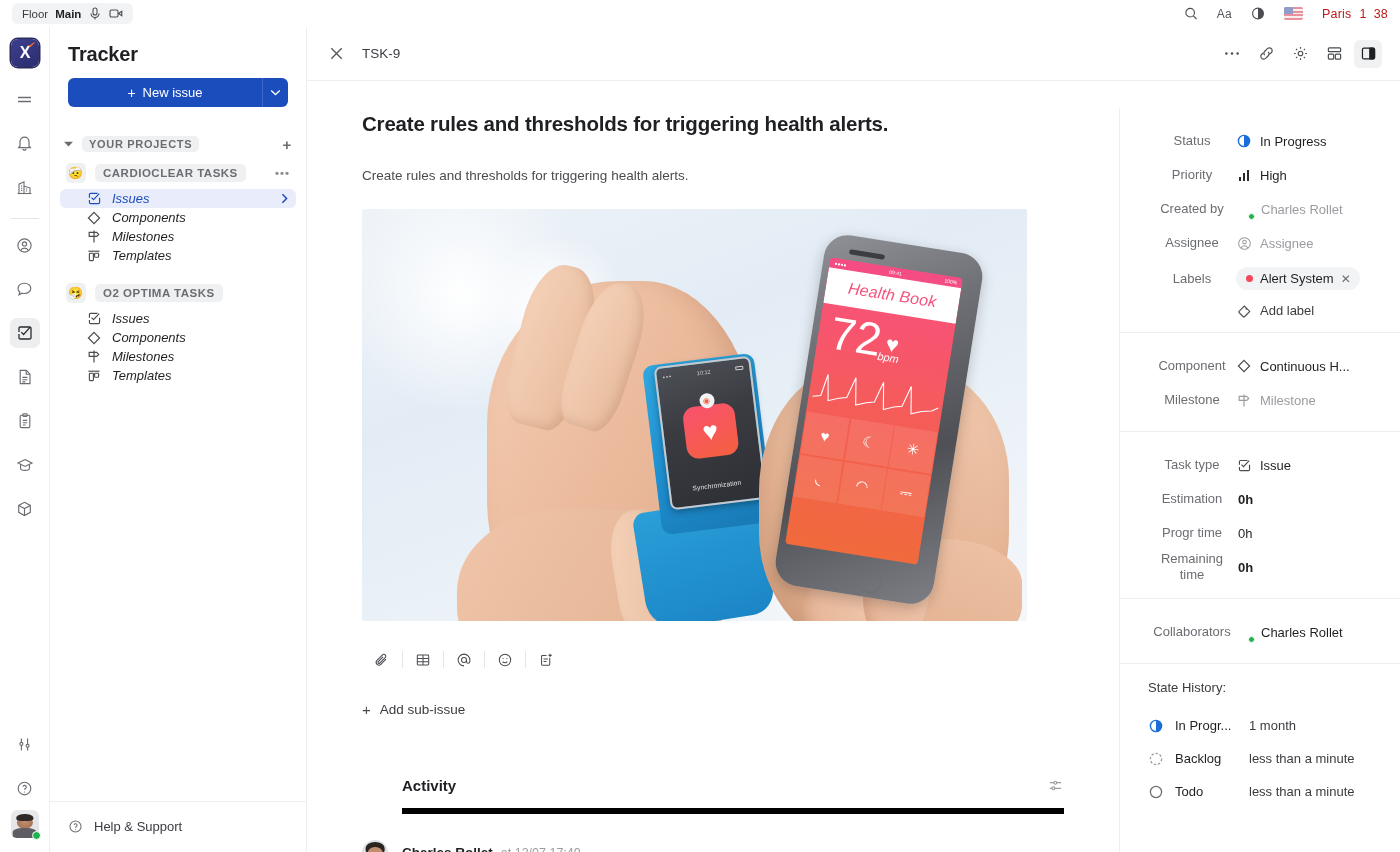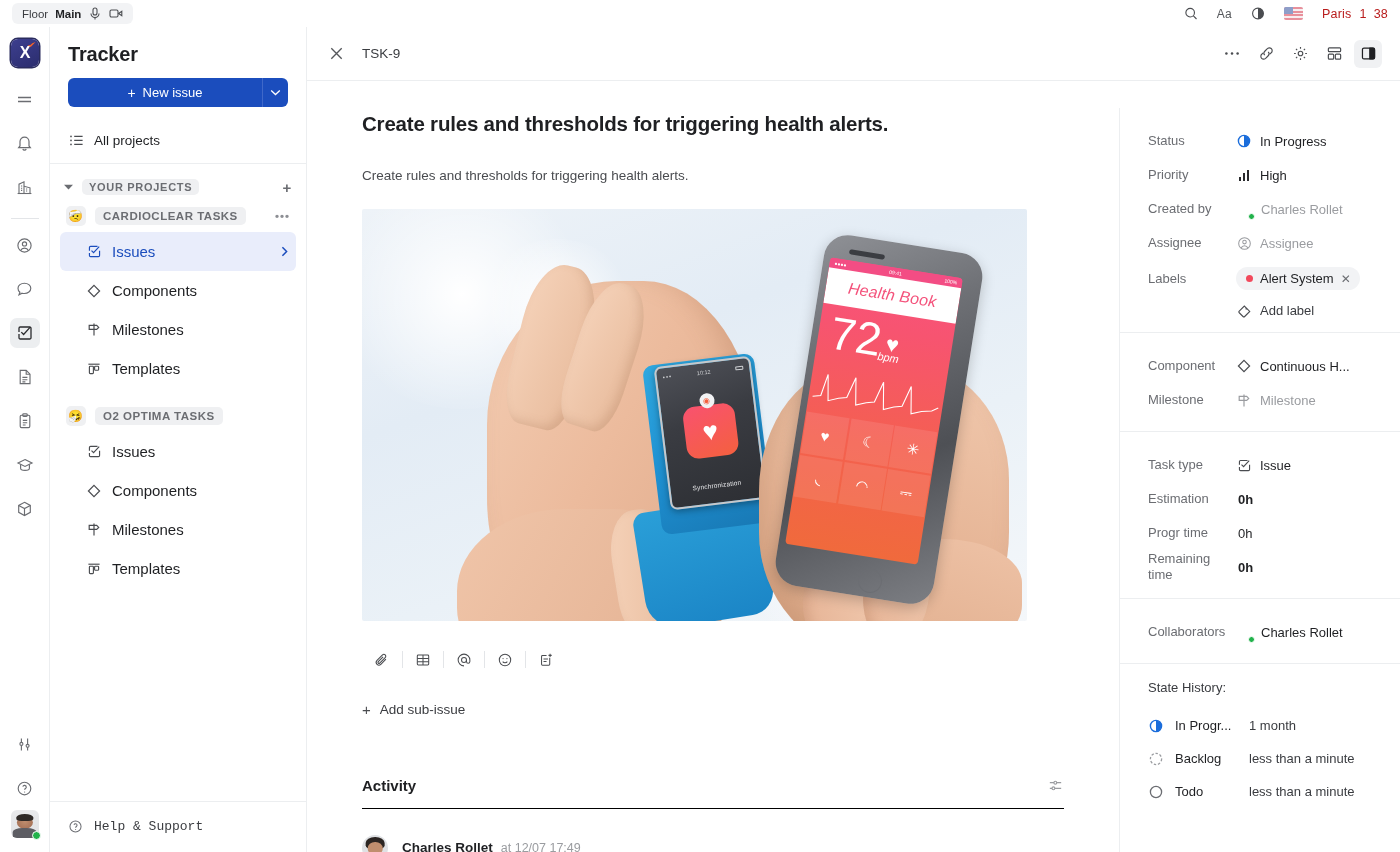--- a/index.html
+++ b/index.html
@@ -151,31 +151,30 @@
     color:#6b6d72; cursor:pointer;
   }
   .proj-hdr .pico {
     width:20px; height:20px; border-radius:5px; background:#eff0f2;
     display:flex; align-items:center; justify-content:center; font-size:12px; flex:none;
   }
   .proj-hdr .ptxt { background:#eff0f2; border-radius:5px; padding:3px 8px;}
   .proj-hdr .dots { margin-left:auto; color:#8c8e93; letter-spacing:1px;}
   .sb-sub {
     display:flex; align-items:center; gap:10px;
-    height:39px; margin:0 10px; padding:0 8px 0 26px;
-    border-radius:6px; font-size:15px; color:#1f2023; cursor:pointer;
+    height:19px; margin:0 10px; padding:0 8px 0 26px;
+    border-radius:6px; font-size:13px; color:#1f2023; cursor:pointer;font-style:italic;
   }
   .sb-sub .ico { width:16px;height:16px;display:flex;align-items:center;justify-content:center;color:#4a4c50;flex:none;}
   .sb-sub.sel { background:#e9edfb; color:#1b4dbd; }
   .sb-sub.sel .ico { color:#1b4dbd; }
   .sb-sub .chev-r { margin-left:auto; color:#1b4dbd; display:flex;}
   .sb-bottom {
     margin-top: auto; border-top: 1px solid #eceef0;
     padding: 10px 0 12px 0;
-    font-family: Liberation Mono, monospace;
   }
   .sb-help {
     display:flex; align-items:center; gap:10px;
     height:28px; margin:0 10px; padding:0 8px;
     font-size:13px; color:#3a3c40; cursor:pointer;
   }
   .sb-divider-top { border-top: 1px solid #eceef0; }
 
   
   .main {
@@ -338,21 +337,21 @@
   }
   .et-sep { width:1px; height:17px; background:#e3e5e8; }
   .add-sub {
     display:flex; align-items:center; gap:9px; margin-top:20px;
     font-size:13.5px; color:#3a3c40; cursor:pointer; height:26px;
   }
   .add-sub .plus { font-size:15px; color:#4a4c50; }
 
   .activity-hdr {
     margin-top: 54px; display:flex; align-items:flex-start;
-    padding-bottom:14px; border-bottom:1px solid #000000;
+    padding-bottom:14px; border-bottom:6px solid #000000;margin-left:40px;
   }
   .activity-hdr .t { font-size:15px; font-weight:bold; color:#1f2023;}
   .activity-hdr .filter { margin-left:auto; color:#9a9ca0; cursor:pointer; display:flex;}
   .activity-row {
     display:flex; align-items:center; gap:14px; margin-top:26px;
   }
   .act-av { width:26px; height:26px; border-radius:50%; overflow:hidden; position:relative;
     background:#dfe1e4; flex:none;}
   .act-av .hair{ position:absolute; left:50%; top:8%; transform:translateX(-50%); width:72%; height:46%;
     border-radius:50% 50% 32% 32%; background:#2b2522;}
@@ -365,21 +364,21 @@
   .rpanel {
     position:absolute; top:81px; right:0; width:281px; height:771px;
     border-left:1px solid #eceef0; background:#fff;
     padding: 0 0 0 0; overflow:hidden;
   }
   .rp-sec { padding: 16px 22px 14px 28px; border-bottom:1px solid #eceef0; }
   .rp-sec.last { border-bottom:none; }
   .rp-row {
     display:flex; align-items:center; min-height:34px;
   }
-  .rp-lab { width:88px; flex:none; font-size:13px; color:#6b6d72; line-height:1.25;}
+  .rp-lab { width:88px; flex:none; font-size:13px; color:#6b6d72; line-height:1.25;text-align:center;}
   .rp-val { display:flex; align-items:center; gap:8px; font-size:13px; color:#1f2023; }
   .rp-val.muted { color:#9a9ca0; }
   .rp-ico { width:16px; height:16px; display:flex; align-items:center; justify-content:center; flex:none;}
   .mini-av { width:17px; height:17px; border-radius:4px; position:relative; overflow:visible; flex:none;}
   .mini-av .box { width:100%; height:100%; border-radius:4px; overflow:hidden; background:#dfe1e4; position:relative;}
   .mini-av .box .hair{ position:absolute; left:50%; top:6%; transform:translateX(-50%); width:74%; height:44%;
     border-radius:50% 50% 30% 30%; background:#2b2522;}
   .mini-av .box .face{ position:absolute; left:50%; top:26%; transform:translateX(-50%); width:58%; height:50%;
     border-radius:50%; background:#c08e6e;}
   .mini-av .dot { position:absolute; right:-2px; bottom:-2px; width:7px;height:7px;border-radius:50%;
@@ -554,33 +553,20 @@
         <span>New issue</span>
       </div>
       <div class="newissue-caret">
         <svg width="11" height="7" viewBox="0 0 11 7" fill="none" stroke="currentColor" stroke-width="1.3">
           <path d="M1.2 1.5L5.5 5.5 9.8 1.5"></path>
         </svg>
       </div>
     </div>
 
 
-    <div class="sb-sec">
-      <div class="sb-item">
-        <span class="ico">
-          <svg width="15" height="13" viewBox="0 0 15 13" fill="none" stroke="currentColor" stroke-width="1.2">
-            <path d="M5.2 2.4h8.4M5.2 6.4h8.4M5.2 10.4h8.4"></path>
-            <circle cx="2" cy="2.4" r=".85" fill="currentColor" stroke="none"></circle>
-            <circle cx="2" cy="6.4" r=".85" fill="currentColor" stroke="none"></circle>
-            <circle cx="2" cy="10.4" r=".85" fill="currentColor" stroke="none"></circle>
-          </svg>
-        </span>
-        <span>All projects</span>
-      </div>
-    </div>
 
     <div class="sb-sec nobd">
       <div class="sb-group-hdr">
         <span class="tri">
           <svg width="9" height="6" viewBox="0 0 9 6" fill="currentColor">
               <path d="M0 0.8h9L4.5 5.6z"></path>
             </svg>
         </span>
         <span class="chip">YOUR PROJECTS</span>
         <span class="plus-r">+</span>

